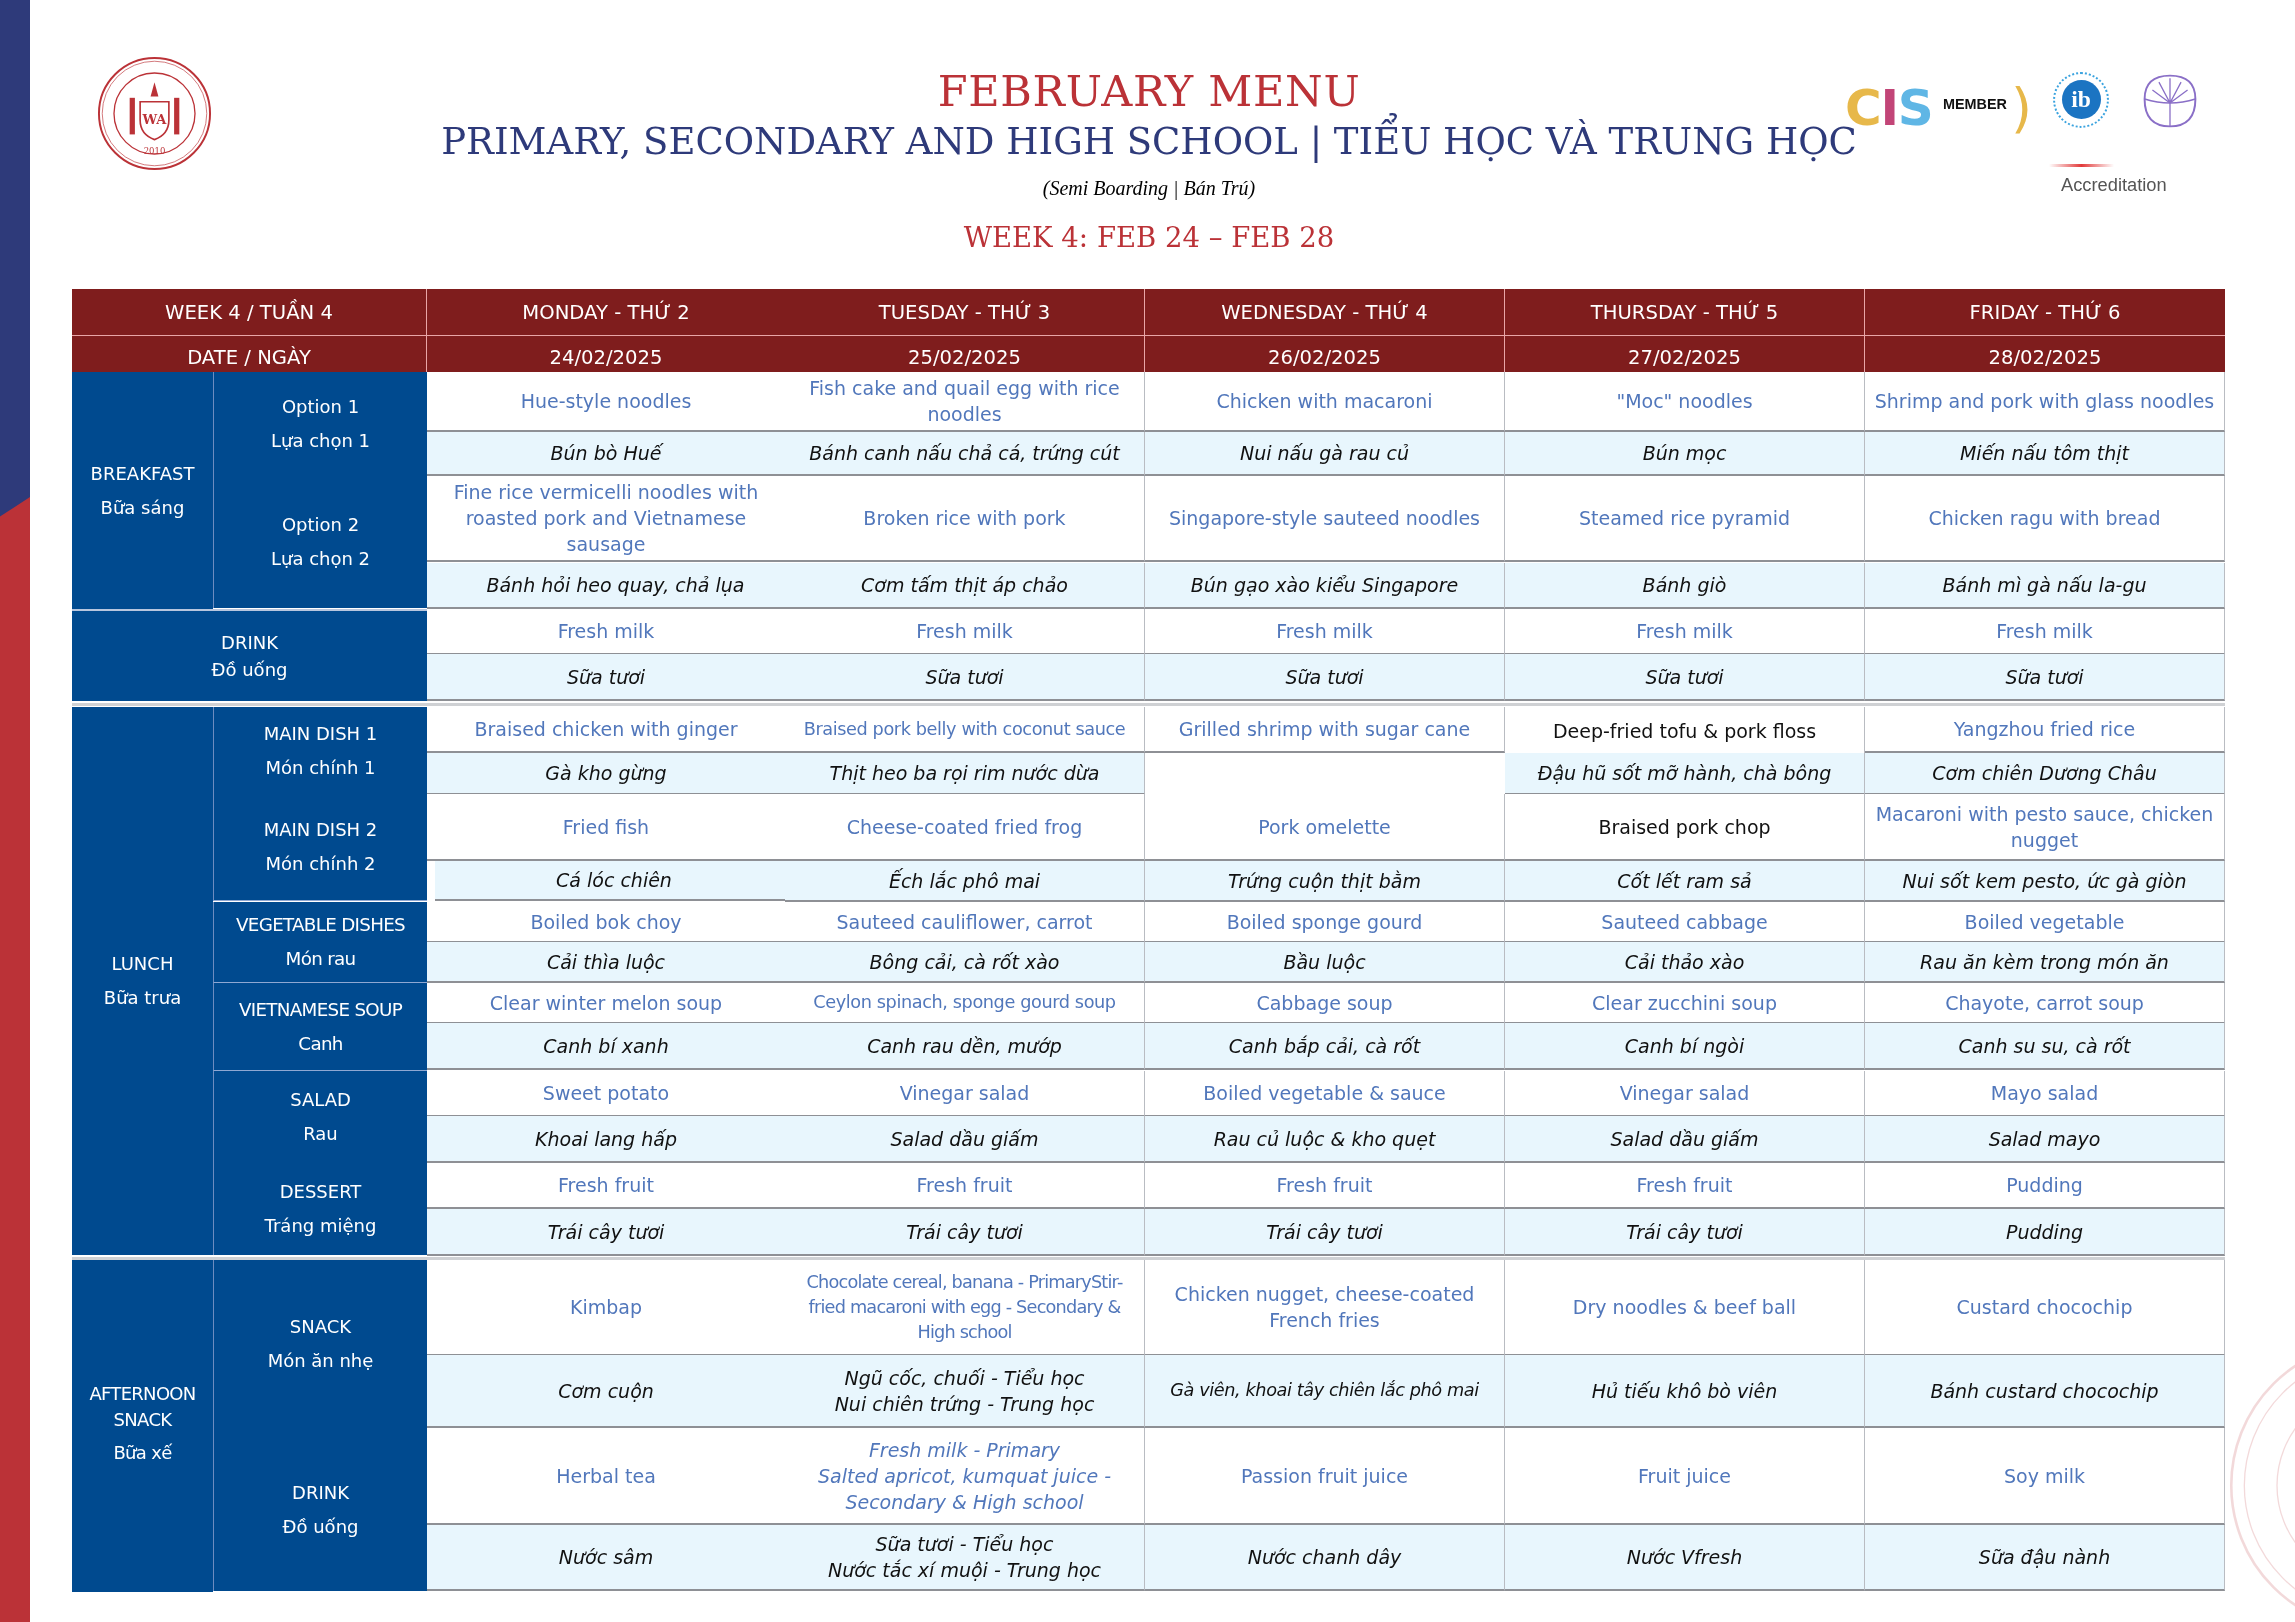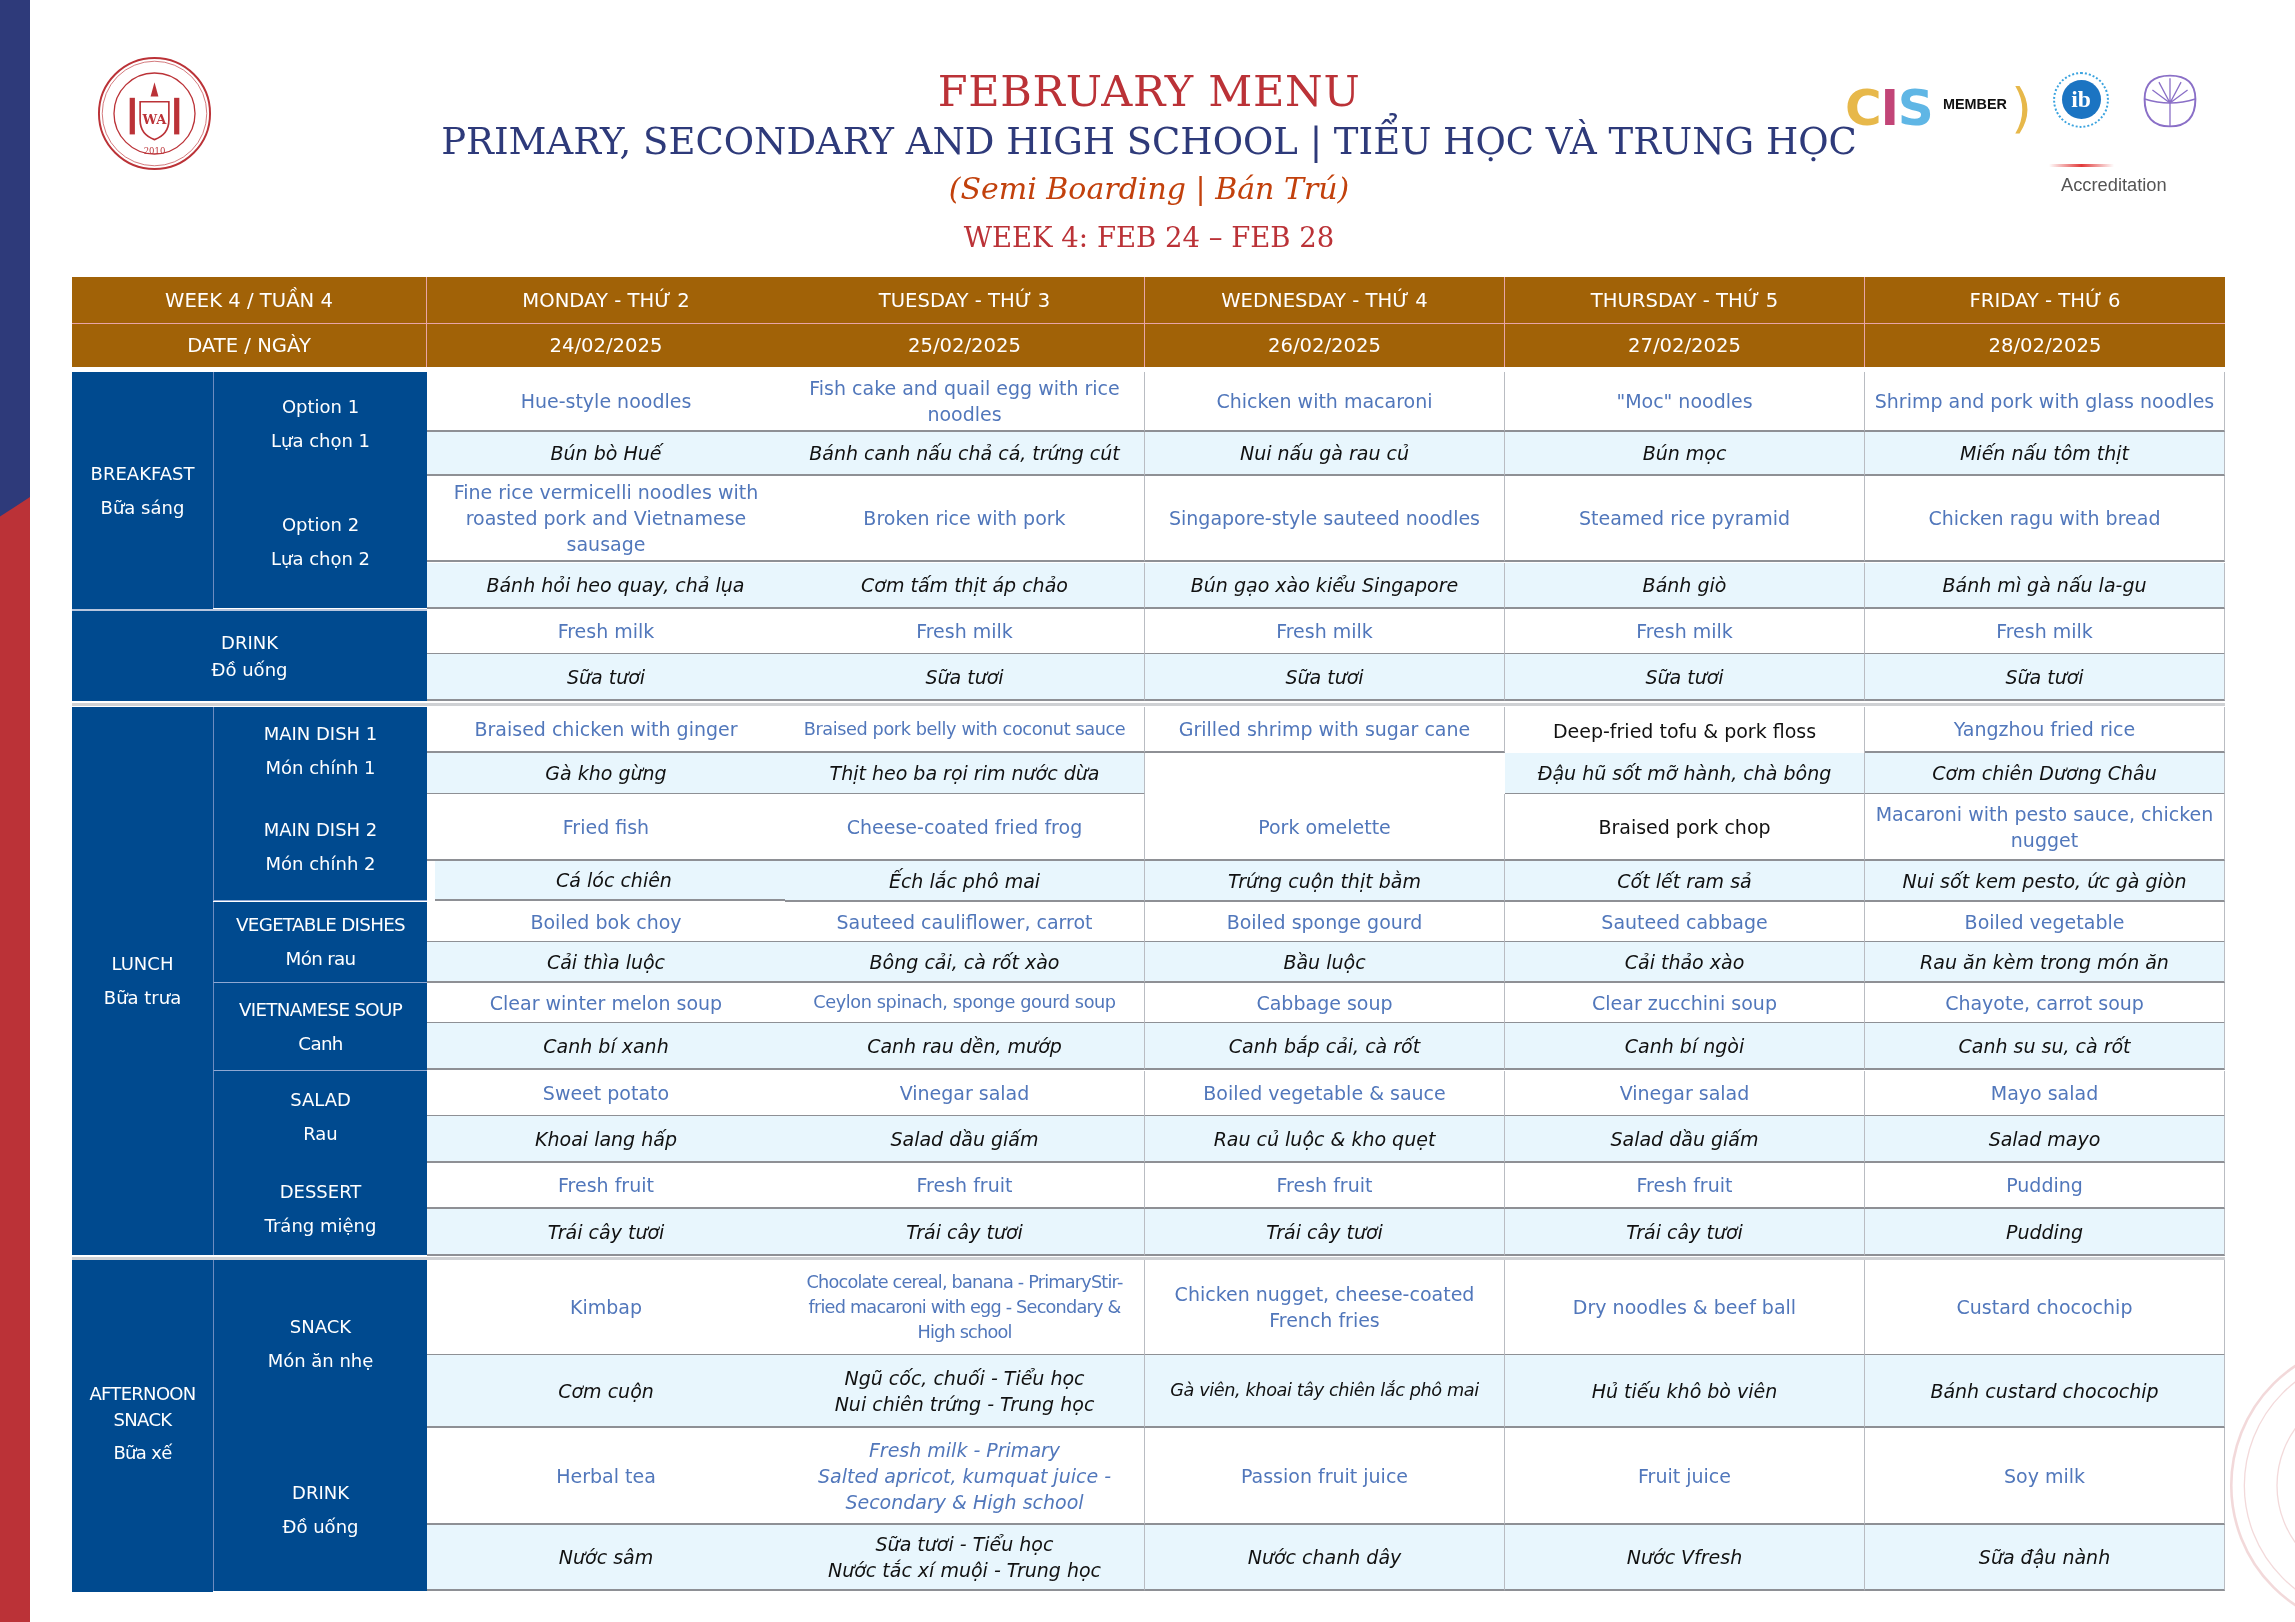--- a/index.html
+++ b/index.html
@@ -4,35 +4,35 @@
 <style>
   html,body{margin:0;padding:0;}
   body{width:2295px;height:1623px;position:relative;background:#ffffff;overflow:hidden;font-family:"DejaVu Sans",sans-serif;}
   .stripe-top{position:absolute;left:0;top:0;width:30px;height:523px;background:#2e3a7a;}
   .stripe-bot{position:absolute;left:0;top:497px;width:30px;height:1126px;background:#bb3237;clip-path:polygon(0 19.6px,30px 0,30px 100%,0 100%);}
 
   .logo{position:absolute;left:97px;top:56px;width:115px;height:115px;}
   .title-wrap{position:absolute;left:393px;width:1512px;top:65px;text-align:center;font-family:"DejaVu Serif",serif;}
   .t1{color:#bb3237;font-size:43px;line-height:52px;letter-spacing:0.7px;}
   .t2{color:#2e3a7a;font-size:37px;line-height:50px;}
-  .t3{color:#c2410c;font-size:30px;line-height:43px;font-style:italic;}
+  .t3{color:#000000;font-size:20px;line-height:43px;font-style:italic;font-family:Liberation Serif, serif;}
   .t4{color:#bb3237;font-size:27.5px;line-height:46px;margin-top:3.9px;}
 
   .badges{position:absolute;left:1845px;top:65px;width:366px;height:118px;}
   .cis{position:absolute;left:0;top:14.4px;font-family:"DejaVu Sans",sans-serif;font-weight:bold;font-size:50px;letter-spacing:-1.3px;}
   .cis .c{color:#e7b84a}.cis .i{color:#c24577}.cis .s{color:#5fb6e5}
   .cis-member{position:absolute;left:98px;top:31px;font-weight:bold;font-size:14.4px;color:#111;font-family:"Liberation Sans",sans-serif;}
   .cis-paren{position:absolute;left:166px;top:11.8px;font-size:54px;color:#e7b84a;font-family:"DejaVu Sans",sans-serif;}
   .ib{position:absolute;left:208px;top:6.5px;width:56px;height:56px;border-radius:50%;border:2px dotted #3aa3df;box-sizing:border-box;display:flex;align-items:center;justify-content:center;}
   .ib span{width:39px;height:39px;border-radius:50%;background:#1b74c2;color:#fff;font-weight:bold;font-size:23.6px;display:flex;align-items:center;justify-content:center;font-family:"Liberation Serif",serif;}
   .tree{position:absolute;left:294px;top:7.9px;}
   .accred-line{position:absolute;left:204px;top:99px;width:63px;height:2.6px;background:linear-gradient(90deg,rgba(230,60,60,0),#e23a3a,rgba(230,60,60,0));width:65px;}
   .accred{position:absolute;left:216px;top:109px;font-size:18.3px;color:#555;font-family:"Liberation Sans",sans-serif;}
 
-  .hdr{position:absolute;background:#a16207;color:#fff;display:flex;align-items:center;justify-content:center;text-align:center;font-family:"DejaVu Sans",sans-serif;box-sizing:border-box;border-right:1.3px solid #e9a5a7;}
+  .hdr{position:absolute;background:#7f1d1d;color:#fff;display:flex;align-items:center;justify-content:center;text-align:center;font-family:"DejaVu Sans",sans-serif;box-sizing:border-box;border-right:1.3px solid #e9a5a7;margin-top:12px;}
   .hdr.r1{font-size:19.6px;border-bottom:1.3px solid #e9a5a7;}
   .hdr.r2{font-size:19.6px;}
 
   .blk{position:absolute;background:#004a8f;color:#fff;display:flex;flex-direction:column;align-items:center;justify-content:center;text-align:center;box-sizing:border-box;font-family:"DejaVu Sans",sans-serif;font-size:18px;line-height:34px;}
   .blk.sub{border-left:1.3px solid #6d8cc0;border-bottom:1.3px solid #8fa8d3;}
   .blk.sub.small{font-size:18.3px;}
   .cell{position:absolute;display:flex;align-items:center;justify-content:center;text-align:center;box-sizing:border-box;border-right:1.3px solid #b9bcc2;border-bottom:2px solid #8e9095;font-family:"DejaVu Sans",sans-serif;font-size:19px;line-height:26px;padding:0 9.2px;}
   .cell.en{background:#ffffff;color:#5177bb;}
   .cell.en.dark{color:#111;}
   .cell.vi{background:#e8f6fd;color:#111;font-style:italic;}

